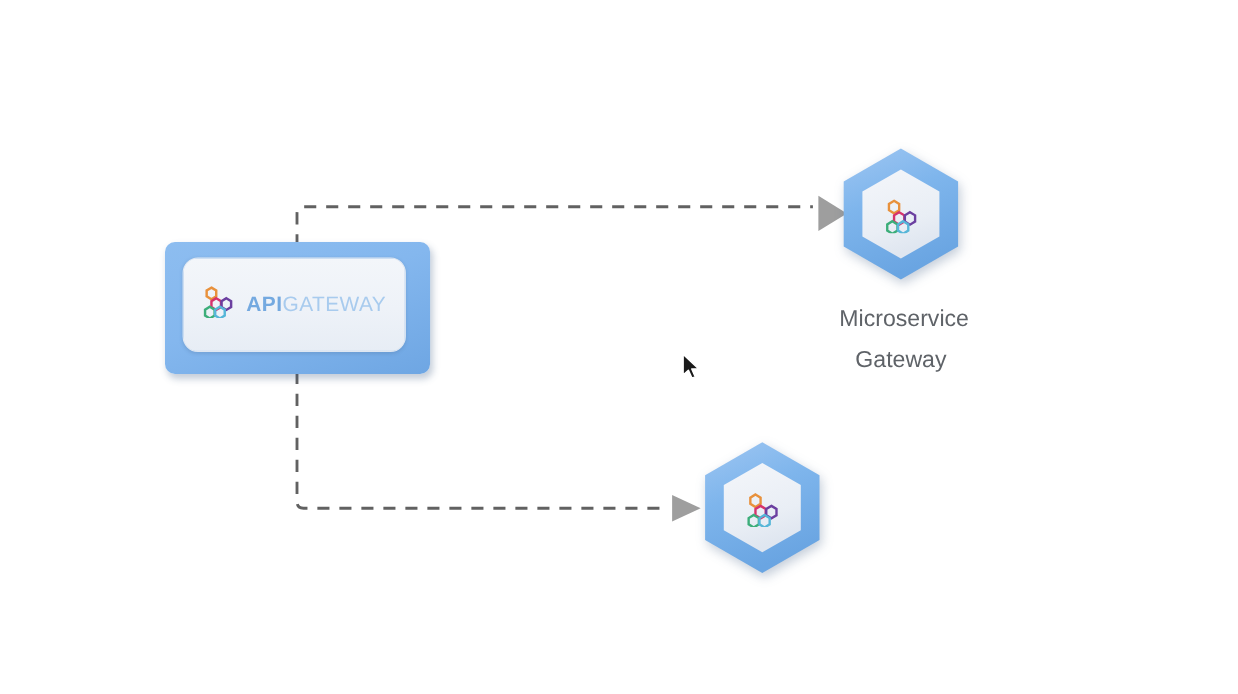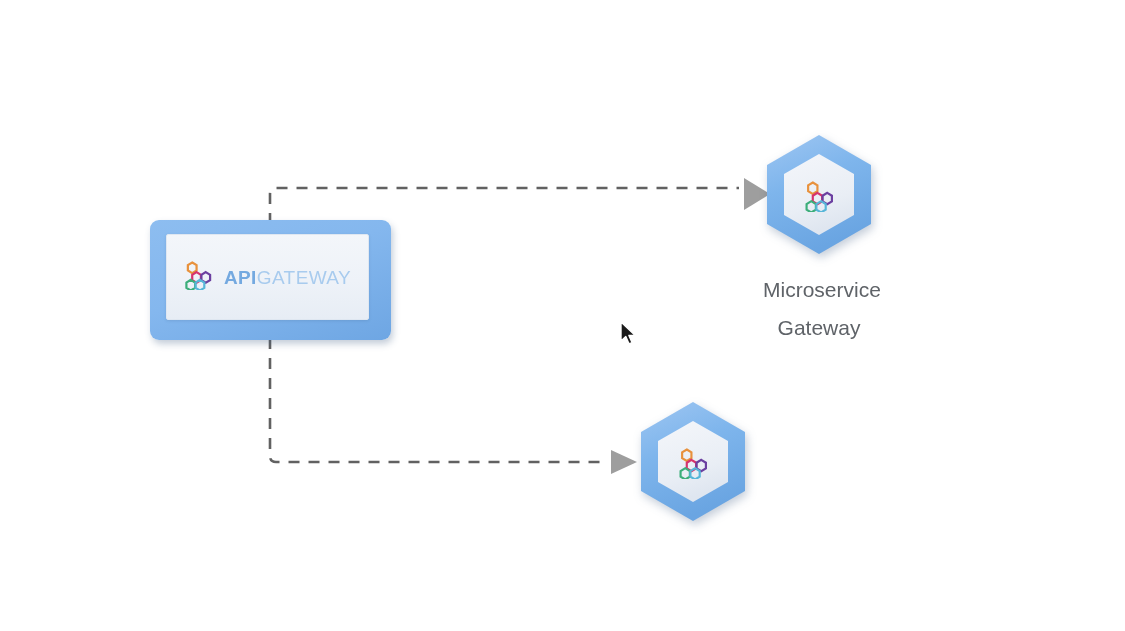--- a/index.html
+++ b/index.html
@@ -39,21 +39,21 @@
     border-radius: 9px;
     background: linear-gradient(160deg, #8dbdf0 0%, #84b7ee 45%, #6ea6e3 100%);
     box-shadow: 2px 4px 7px rgba(60, 90, 130, 0.30);
   }
   .gw-inner {
     position: absolute;
     left: 16px;
     top: 14px;
     right: 22px;
     bottom: 20px;
-    border-radius: 2px;
+    border-radius: 14px;
     background: linear-gradient(180deg, #f3f6fa 0%, #eef2f8 55%, #e7edf5 100%);
     border: 1px solid #dfe7f1;
     box-shadow: 0 1px 3px rgba(60, 90, 130, 0.18);
     display: flex;
     align-items: center;
     justify-content: center;
     gap: 11px;
   }
   .gw-wordmark {
     font-size: 19px;

